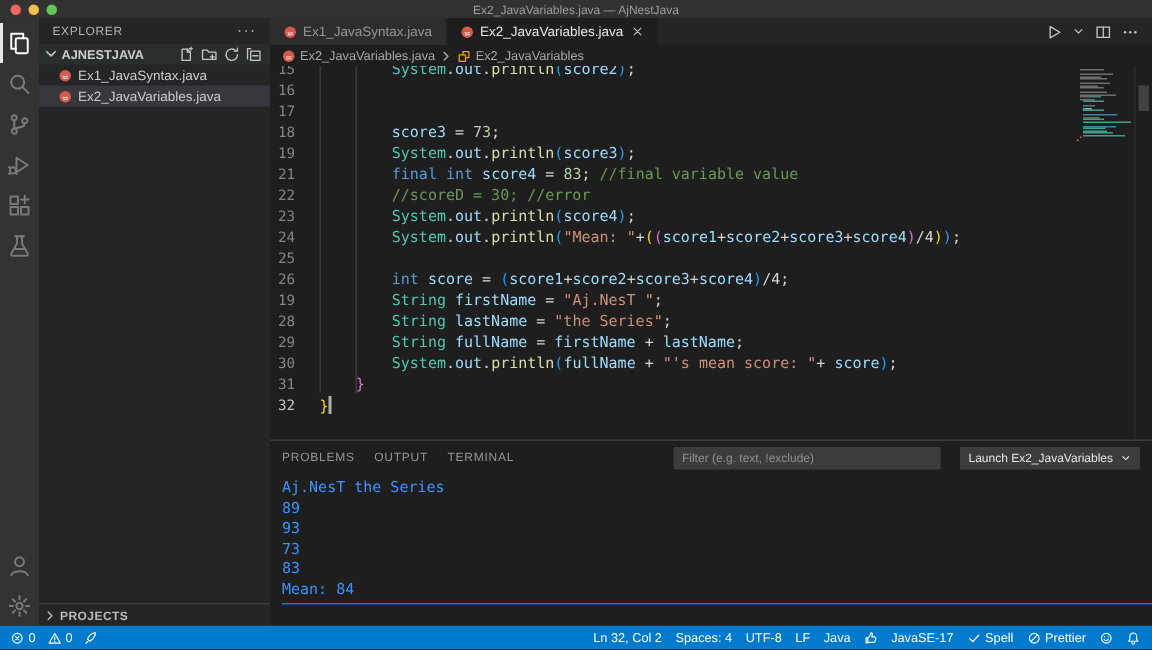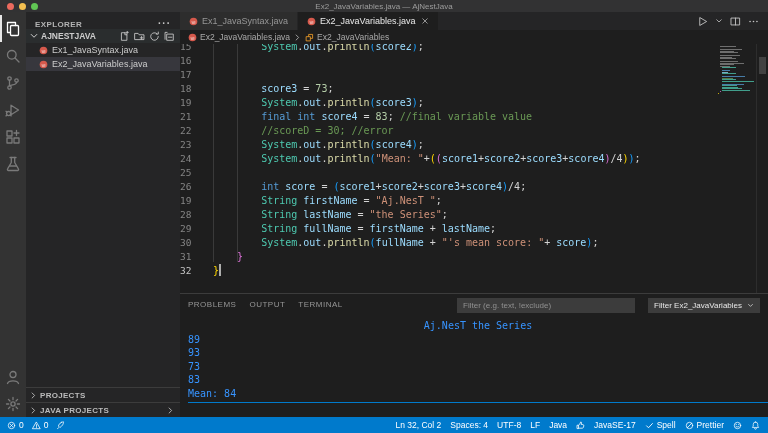--- a/index.html
+++ b/index.html
@@ -18,21 +18,21 @@
 
   
   .activitybar { width:26px; background:#333333; display:flex; flex-direction:column; align-items:stretch; padding-top:3px; flex:none; }
   .ab-item { height:27px; display:flex; align-items:center; justify-content:center; color:#7a7a7a; cursor:pointer; }
   .ab-item.active { color:#ffffff; box-shadow:inset 2px 0 0 #e7e7e7; }
   .ab-item .icn { width:16px; height:16px; }
   .ab-bottom { margin-top:auto; }
 
   
   .sidebar { width:154px; background:#252526; display:flex; flex-direction:column; flex:none; color:#bbbbbb; }
-  .side-head { height:17px; display:flex; align-items:flex-end; padding:0 9px; font-size:8px; letter-spacing:.4px; color:#b3b3b3;font-weight:bold; }
+  .side-head { height:17px; display:flex; align-items:center; padding:0 9px; font-size:8px; letter-spacing:.4px; color:#b3b3b3; }
   .side-head .more { margin-left:auto; color:#c5c5c5; font-size:10px; letter-spacing:1px; cursor:pointer; }
   .ws-row { height:14px; display:flex; align-items:center; font-size:8.5px; font-weight:bold; color:#cccccc; padding:0 5px 0 3px; gap:2px; background:#2a2d2e; }
   .ws-row .icn { width:10px; height:10px; color:#cccccc; }
   .ws-tools { margin-left:auto; display:flex; gap:4px; }
   .ws-tools .icn { width:11px; height:11px; color:#c5c5c5; cursor:pointer; }
   .file-row { height:14px; display:flex; align-items:center; padding-left:13px; font-size:9px; color:#cccccc; gap:4px; cursor:pointer; white-space:nowrap; }
   .file-row.selected { background:#37373d; }
   .file-row .icn { width:9px; height:9px; flex:none; }
   .side-spacer { flex:1; }
   .side-sec { height:15px; border-top:1px solid #3c3c3c; display:flex; align-items:center; font-size:8px; font-weight:bold; letter-spacing:.3px; color:#bbbbbb; padding:0 5px 0 3px; gap:2px; cursor:pointer; }
@@ -50,21 +50,21 @@
   .tab-actions .icn { width:11px; height:11px; cursor:pointer; }
   .tab-actions .icn.sm { width:8px; height:8px; }
 
   .breadcrumb { height:14px; display:flex; align-items:center; font-size:8.5px; color:#a9a9a9; padding-left:8px; gap:3px; background:#1e1e1e; }
   .breadcrumb .icn { width:9px; height:9px; }
 
   
   .code { position:relative; flex:1; overflow:hidden; font-family:"DejaVu Sans Mono",monospace; font-size:10px; line-height:14px; }
   #code-lines { margin-top:-4px; }
   .line { display:flex; height:14px; }
-  .ln { width:22px; text-align:left; color:#858585; flex:none; font-size:9.5px; user-select:none; }
+  .ln { width:22px; text-align:center; color:#858585; flex:none; font-size:9.5px; user-select:none; }
   .lc { padding-left:11px; white-space:pre; }
   .line.cur .ln { color:#c6c6c6; }
   .caret { display:inline-block; width:1.5px; height:12px; background:#aeafad; vertical-align:-2px; }
   .guide { position:absolute; top:0; width:1px; background:#3a3a3a; height:218px; }
   .ruler { position:absolute; top:0; right:11px; width:1px; height:100%; background:#2d2d2d; }
   .minimap { position:absolute; top:2px; right:14px; width:38px; }
   .mm-bar { height:1px; margin-bottom:0.5px; }
   .scrollbar { position:absolute; top:13px; right:2px; width:7px; height:17px; background:rgba(121,121,121,.4); cursor:pointer; }
 
   
@@ -235,33 +235,20 @@
       </div>
     <div class="side-spacer"></div>
     <div id="side-sections">
         <div class="side-sec">
           <span class="icn ">
             <svg viewBox="0 0 16 16" fill="none" stroke="currentColor" stroke-width="1.6" stroke-linecap="round" stroke-linejoin="round">
               <path d="M5.5 3.5L10 8l-4.5 4.5"></path>
             </svg>
           </span>
           <span>PROJECTS</span>
-        </div>
-        <div class="side-sec">
-          <span class="icn ">
-            <svg viewBox="0 0 16 16" fill="none" stroke="currentColor" stroke-width="1.6" stroke-linecap="round" stroke-linejoin="round">
-              <path d="M5.5 3.5L10 8l-4.5 4.5"></path>
-            </svg>
-          </span>
-          <span>JAVA PROJECTS</span>
-          <span class="icn sec-action">
-            <svg viewBox="0 0 16 16" fill="none" stroke="currentColor" stroke-width="1.6" stroke-linecap="round" stroke-linejoin="round">
-              <path d="M5.5 3.5L10 8l-4.5 4.5"></path>
-            </svg>
-          </span>
         </div>
       </div>
   </div>
 
   <div class="editorcol">
 
     <div class="tabbar">
       <div id="tabs" style="display:flex">
           <div class="tab">
             <span class="icn ">
@@ -449,32 +436,32 @@
     <div class="panel">
       <div class="panel-head">
         <div id="panel-tabs" style="display:flex;gap:13px;height:100%">
             <div class="ptab">PROBLEMS</div>
             <div class="ptab">OUTPUT</div>
             <div class="ptab">TERMINAL</div>
           </div>
         <div class="panel-spacer"></div>
         <input class="filter" placeholder="Filter (e.g. text, !exclude)" style="">
         <div class="launch">
-          <span>Filter Ex2_JavaVariables</span>
+          <span>Launch Ex2_JavaVariables</span>
           <span class="icn">
               <svg viewBox="0 0 16 16" fill="none" stroke="currentColor" stroke-width="1.6" stroke-linecap="round" stroke-linejoin="round">
                 <path d="M3.5 5.5L8 10l4.5-4.5"></path>
               </svg>
             </span>
         </div>
 
       </div>
       <div class="console">
         <div id="console-lines">
-            <div class="console-line" style="color: rgb(55, 148, 255); text-align: center;">Aj.NesT the Series</div>
+            <div class="console-line" style="color: rgb(55, 148, 255);">Aj.NesT the Series</div>
             <div class="console-line" style="color: rgb(55, 148, 255);">89</div>
             <div class="console-line" style="color: rgb(55, 148, 255);">93</div>
             <div class="console-line" style="color: rgb(55, 148, 255);">73</div>
             <div class="console-line" style="color: rgb(55, 148, 255);">83</div>
             <div class="console-line" style="color: rgb(55, 148, 255);">Mean: 84</div>
           </div>
         <div class="console-underline"></div>
       </div>
     </div>
 

